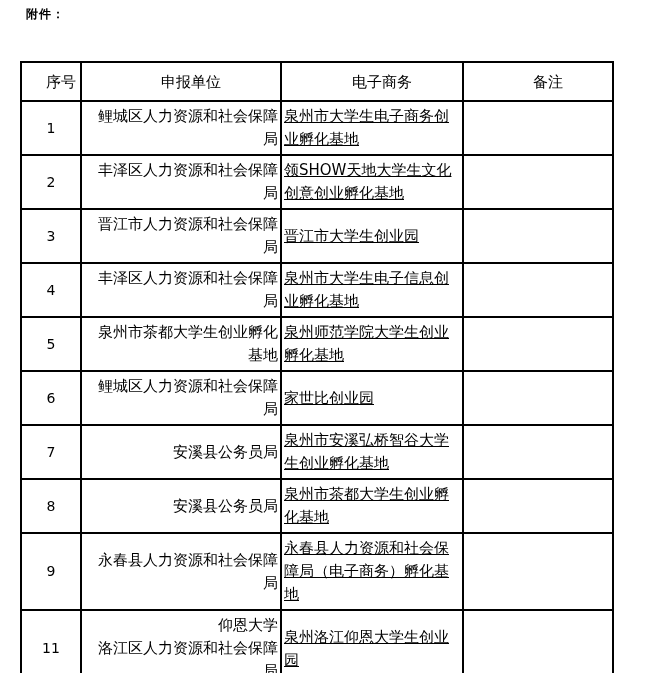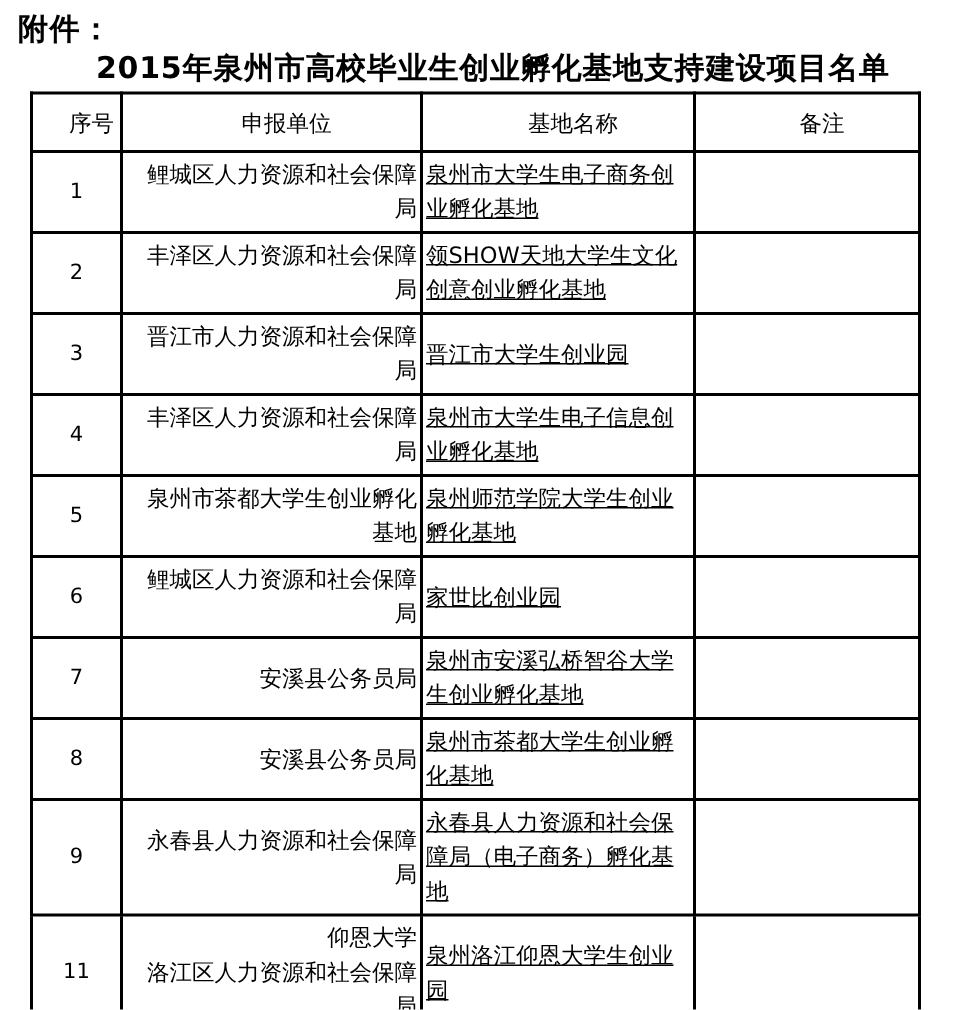--- a/index.html
+++ b/index.html
@@ -12,23 +12,23 @@
     overflow: hidden;
   }
   .page {
     position: relative;
     width: 647px;
     height: 673px;
     background: #ffffff;
   }
   .attachment-label {
     position: absolute;
-    left: 12px;
+    left: 26px;
     top: 6px;
-    font-size: 20px;
+    font-size: 12px;
     font-weight: bold;
     letter-spacing: 1px;
   }
   .doc-title {
     position: absolute;
     left: 64px;
     top: 32px;
     width: 583px;
     font-size: 20px;
     font-weight: bold;
@@ -78,34 +78,33 @@
     text-align: left;
   }
 </style>
 </head>
 <body>
 
 <div class="page">
 
   <div class="attachment-label">附件：</div>
 
-  <div class="doc-title">2015年泉州市高校毕业生创业孵化基地支持建设项目名单</div>
 
   <table class="project-table">
     <colgroup>
       <col style="width:60px">
       <col style="width:200px">
       <col style="width:182px">
       <col style="width:150px">
     </colgroup>
     <thead>
       <tr>
         <th>序号</th>
         <th>申报单位</th>
-        <th>基地名称</th>
+        <th>电子商务</th>
         <th>备注</th>
       </tr>
     </thead>
     <tbody id="table-body">
   <tr>
     <td class="cell-no">1</td>
     <td class="cell-unit">鲤城区人力资源和社会保障局</td>
     <td class="cell-base">泉州市大学生电子商务创业孵化基地</td>
     <td class="cell-remark"></td>
   </tr>

